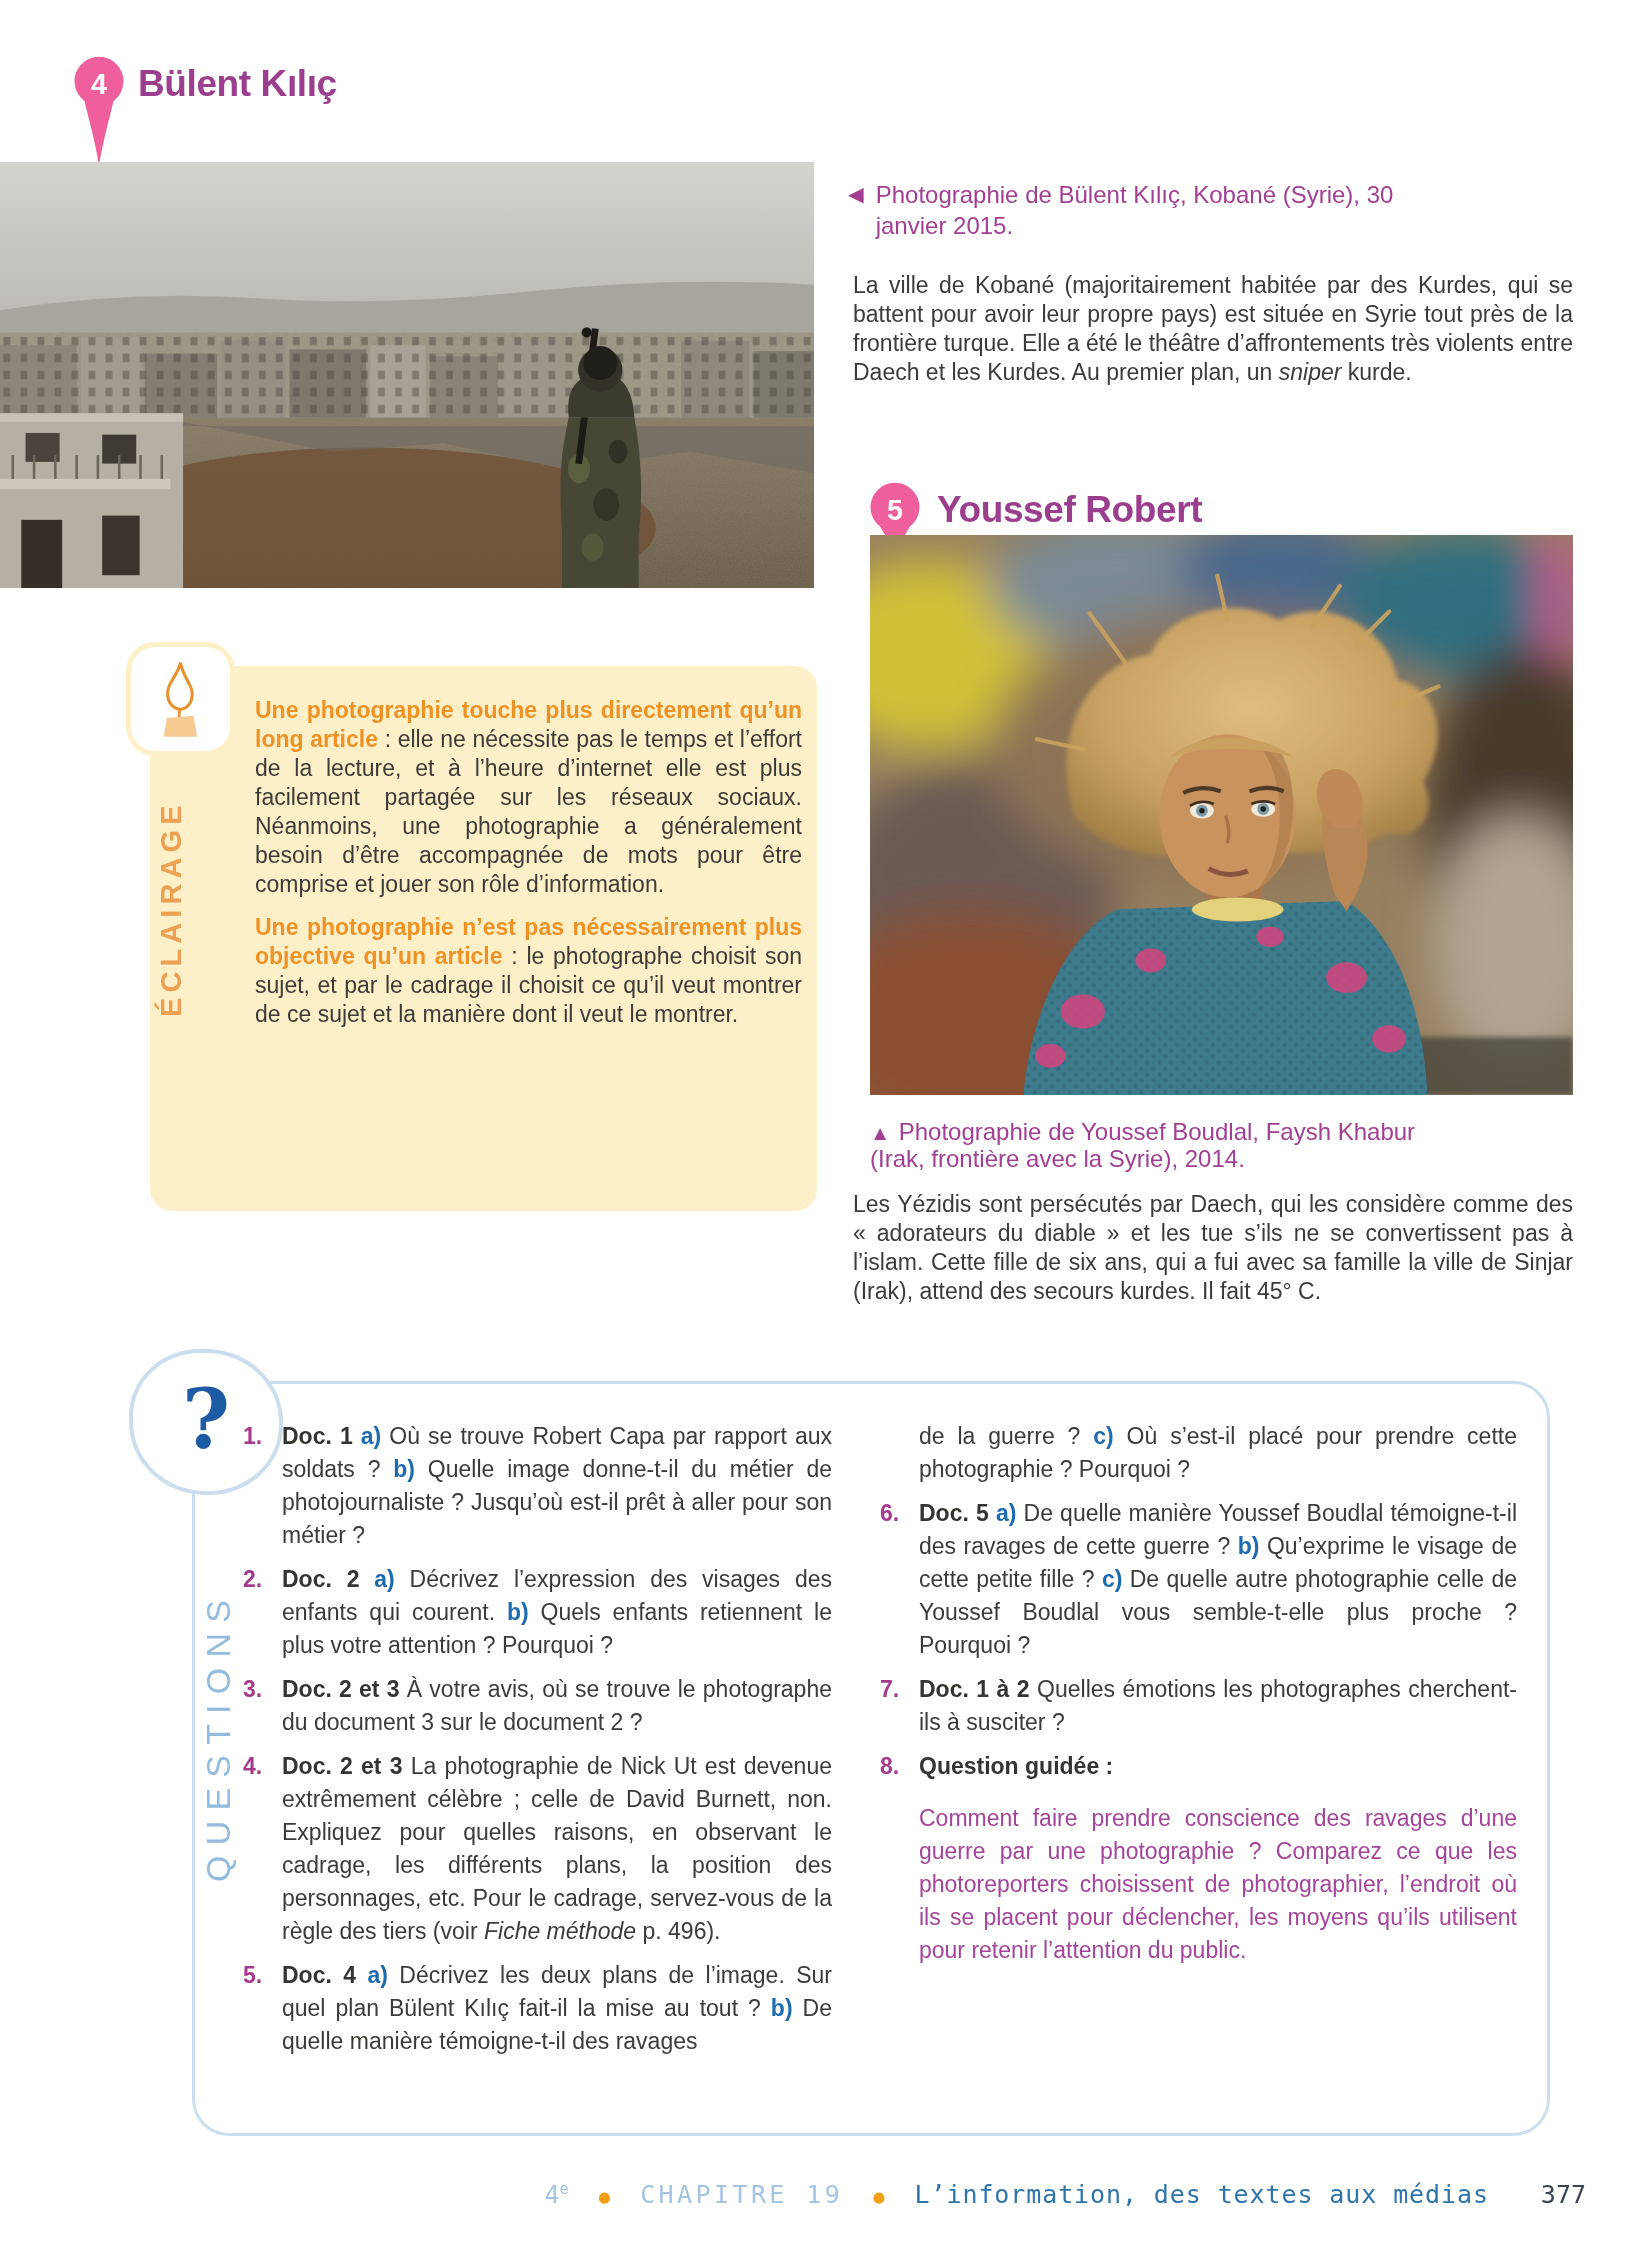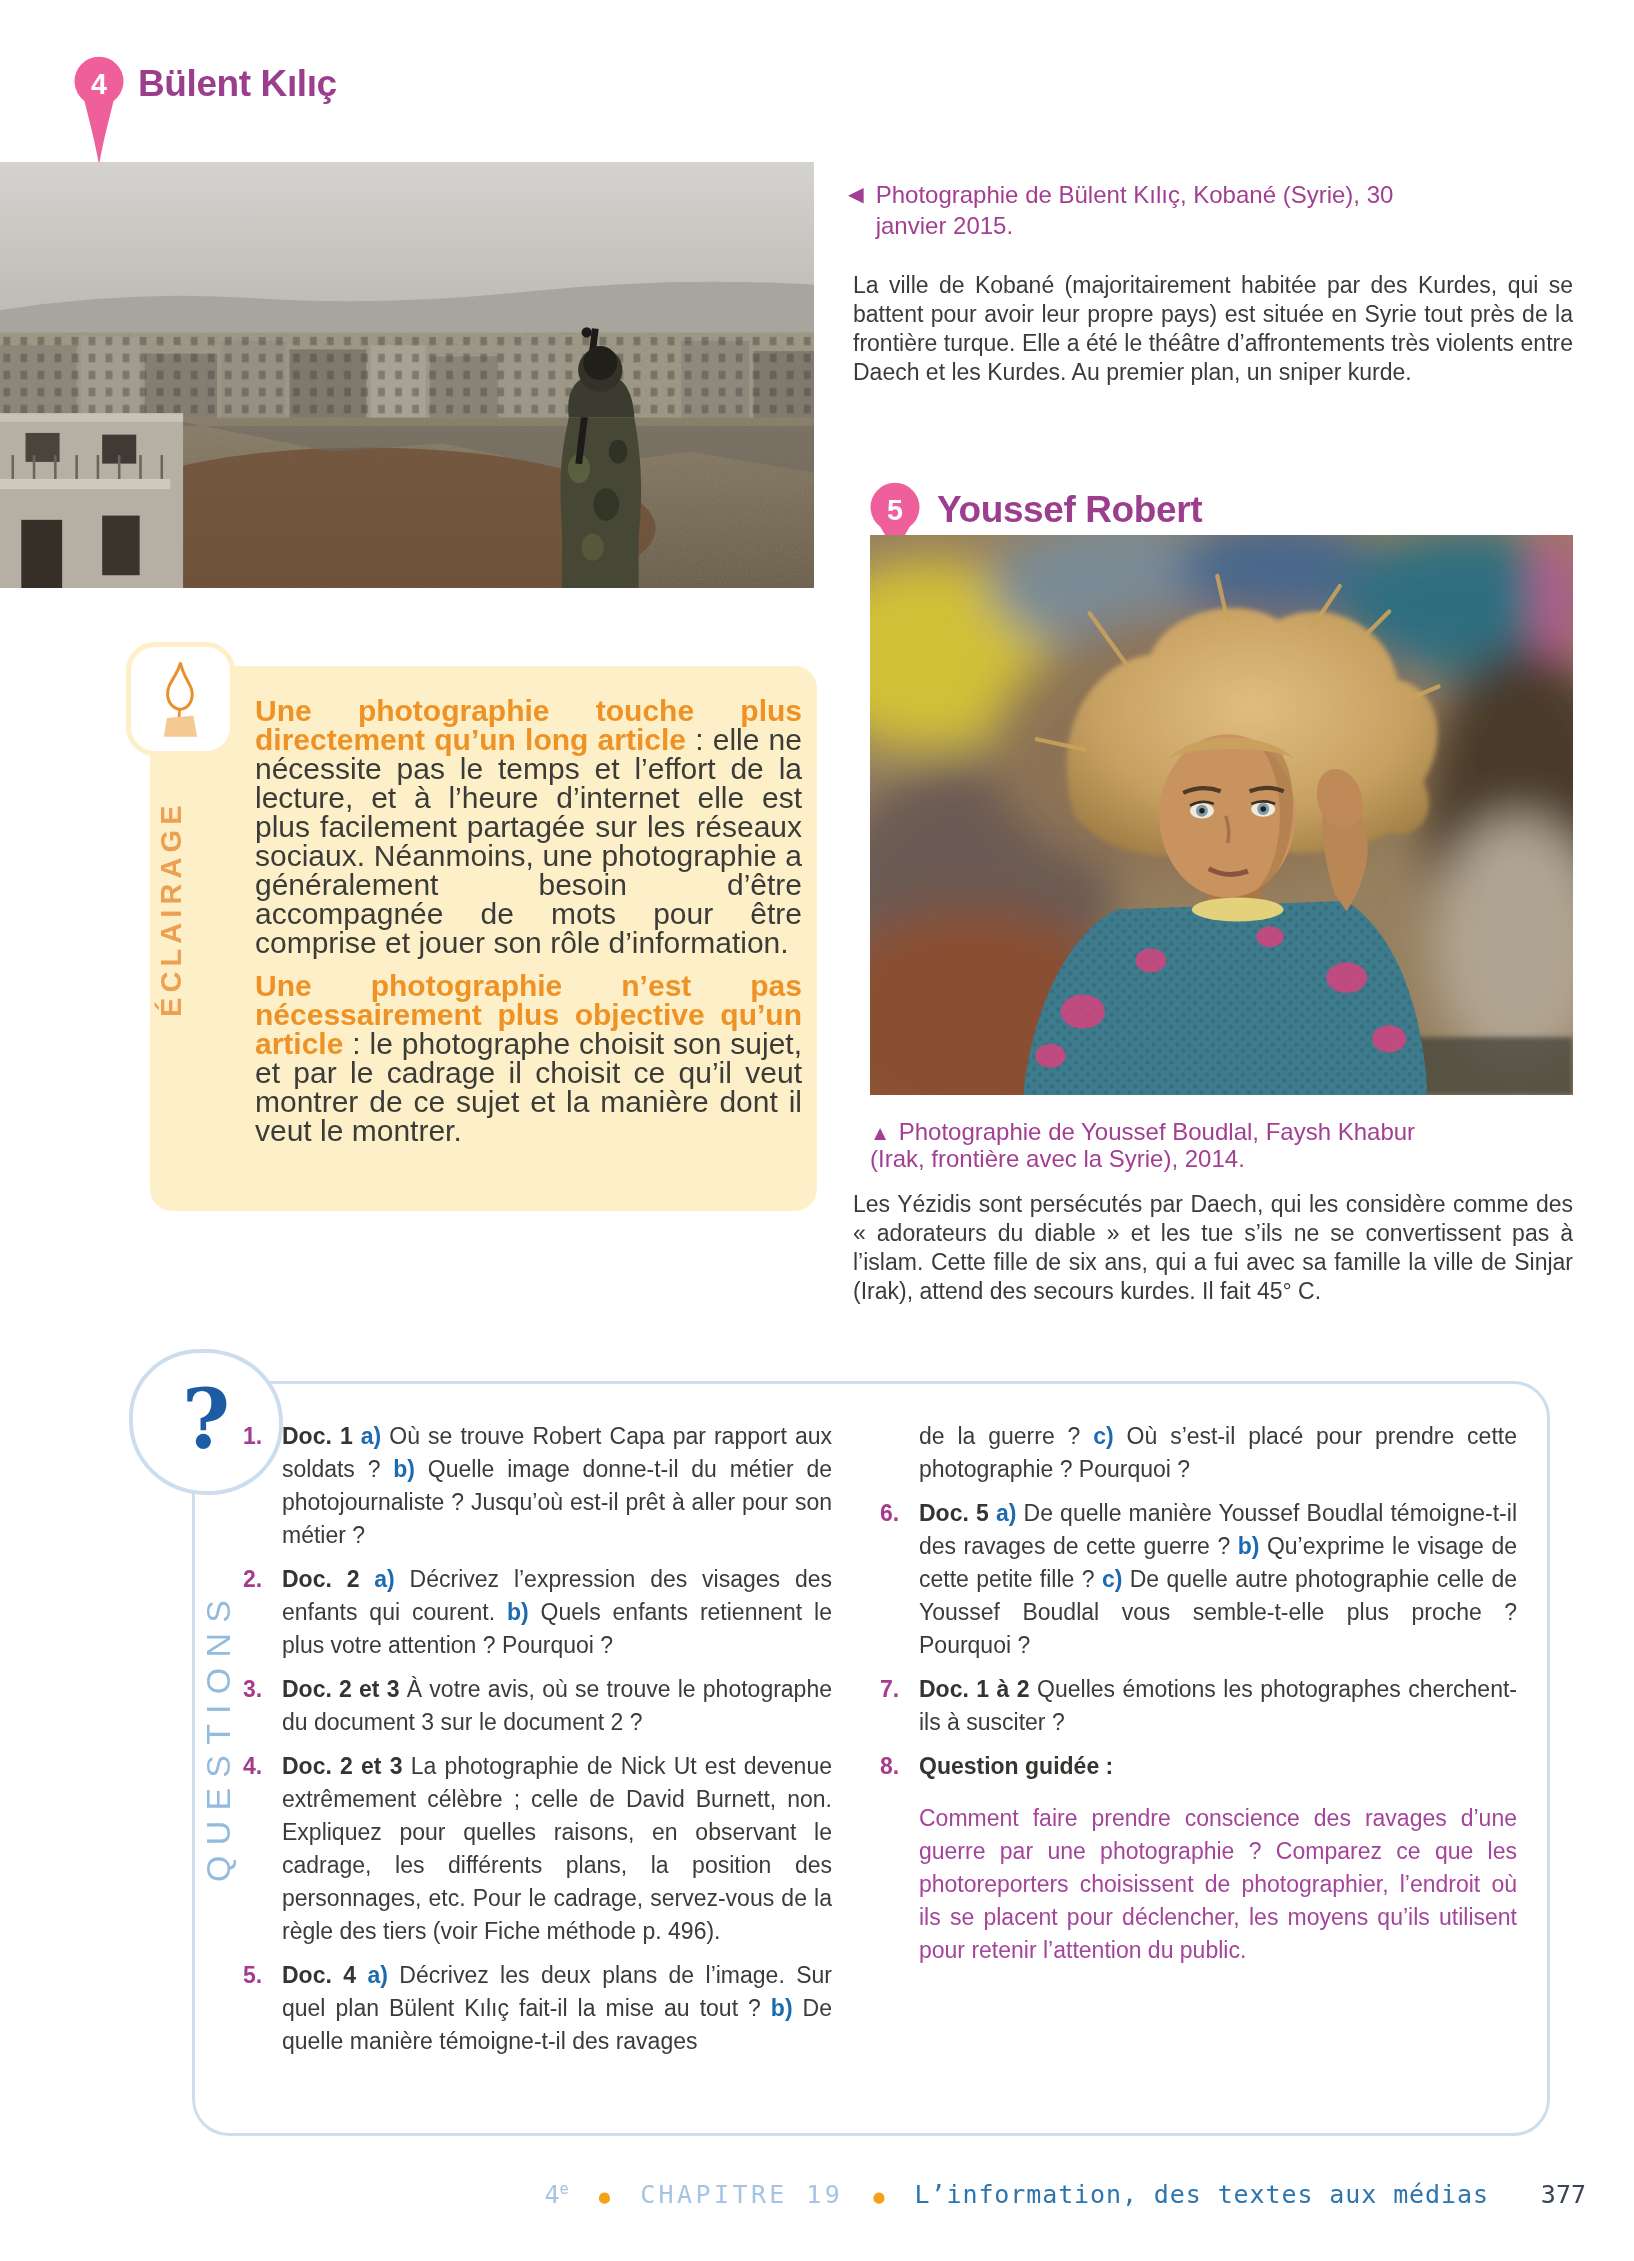--- a/index.html
+++ b/index.html
@@ -11,31 +11,31 @@
   .pin text{font-family:"Liberation Sans",sans-serif;font-weight:bold;font-size:34px;fill:#ffffff;text-anchor:middle;}
   
   .photo{position:absolute;display:block;}
   
   .caption{position:absolute;display:flex;gap:12px;color:#a23f92;font-size:24px;line-height:31px;}
   .caption .arrow{flex:0 0 auto;font-size:20.4px;line-height:31px;}
   .cap-text{display:block;}
   .caption-inline{position:absolute;color:#a23f92;font-size:24px;line-height:25px;}
   .caption-inline .arrow{font-size:20.4px;margin-right:8.5px;}
   .para{position:absolute;font-size:23px;line-height:29px;text-align:justify;color:#3b3b38;}
-  .t-italic{}
+  .t-italic{font-style:italic;}
   .t-bold-orange{font-weight:bold;color:#ef9226;}
   .t-doc{font-weight:bold;color:#343431;}
   .t-letter{font-weight:bold;color:#1c6bb0;}
   
   .ecl-box{position:absolute;left:150px;top:666px;width:667px;height:545px;background:#fdf0c9;border-radius:22px;}
   .ecl-badge{position:absolute;left:126px;top:642px;width:99px;height:104px;background:#ffffff;
              border:5.1px solid #fdf0c9;border-radius:29px;display:flex;align-items:center;justify-content:center;}
   .ecl-label{position:absolute;left:155px;top:756px;height:306px;display:flex;align-items:center;justify-content:center;
              writing-mode:vertical-rl;transform:rotate(180deg);font-size:29px;letter-spacing:5.1px;color:#eda052;font-weight:bold;}
-  .ecl-text{position:absolute;left:255px;top:696px;width:547px;font-size:30px;line-height:29px;text-align:justify;}
+  .ecl-text{position:absolute;left:255px;top:696px;width:547px;font-size:23px;line-height:29px;text-align:justify;}
   .ecl-text p{margin:0 0 13.6px 0;}
   
   .q-box{position:absolute;left:192px;top:1381px;width:1352px;height:749px;border:3.4px solid #ccdeee;border-radius:37px;}
   .q-badge{position:absolute;left:129px;top:1349px;width:146px;height:138px;background:#ffffff;border:4.3px solid #ccdeee;
            border-radius:46% 50% 48% 50%;display:flex;align-items:center;justify-content:center;}
   .q-badge span{font-family:"DejaVu Serif",serif;font-weight:bold;font-size:82px;color:#1d5ca4;margin-top:-6.8px;}
   .q-label{position:absolute;left:199px;top:1502px;height:468px;display:flex;align-items:center;justify-content:center;
            writing-mode:vertical-rl;transform:rotate(180deg);font-size:34px;letter-spacing:10.2px;color:#92bbdd;}
   .q-col{position:absolute;font-size:23px;line-height:33px;color:#3b3b38;}
   .q-col1{left:243px;top:1420px;width:589px;}

